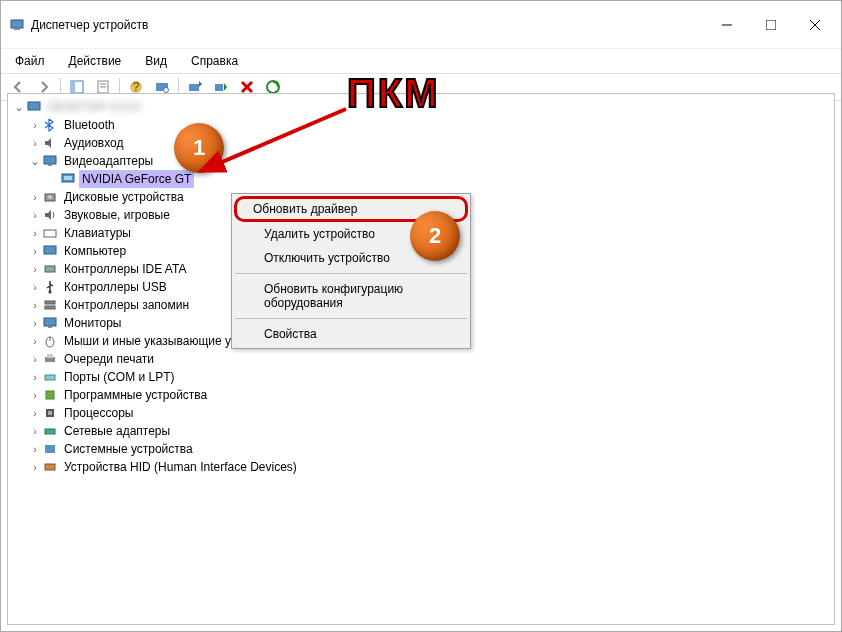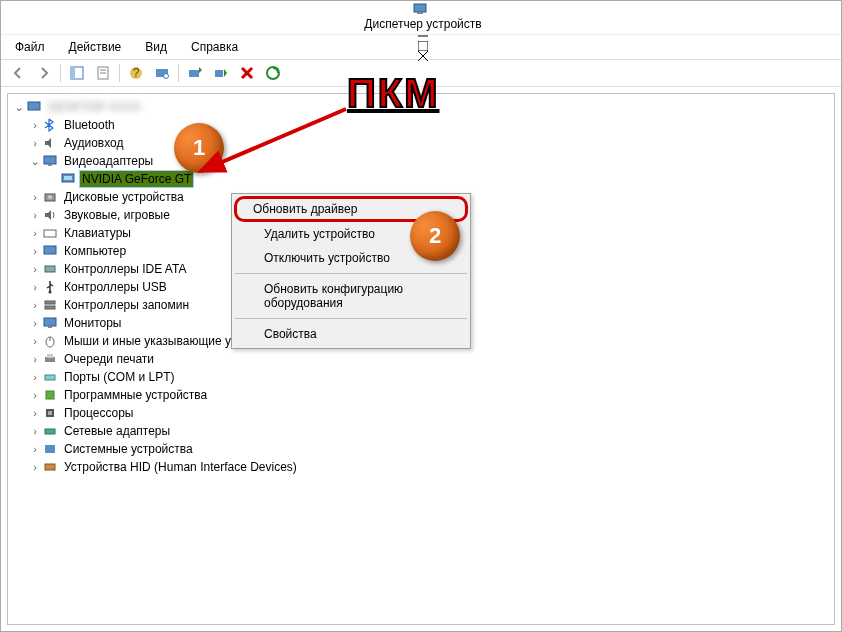--- a/index.html
+++ b/index.html
@@ -1,40 +1,40 @@
 <!DOCTYPE html>
 <html><head>
 <meta charset="utf-8">
 <style>
 * { box-sizing: border-box; margin: 0; padding: 0; font-family: 'Segoe UI', Tahoma, sans-serif; font-size: 12px; }
 body { background: #fff; width: 842px; height: 632px; position: relative; border: 1px solid #aaa; }
-.titlebar { display: flex; align-items: center; height: 34px; padding: 0 4px 0 8px; border-bottom: 1px solid #eee; flex-direction: column; }
+.titlebar { display: flex; align-items: center; height: 48px; padding: 0 4px 0 8px; border-bottom: 1px solid #eee; }
 .titlebar .app-icon { width: 16px; height: 16px; margin-right: 6px; display: inline-block; }
 .titlebar .title { flex: 1; color: #000; font-size: 12px; }
 .titlebar .ctl { width: 44px; height: 28px; display: flex; align-items: center; justify-content: center; cursor: pointer; }
 .menubar { display: flex; padding: 2px 6px; gap: 8px; }
 .menubar .mitem { padding: 3px 8px; cursor: pointer; }
 .toolbar { display: flex; align-items: center; padding: 2px 4px; border-top: 1px solid #e0e0e0; border-bottom: 1px solid #e0e0e0; gap: 0; }
 .toolbar .tbtn { width: 24px; height: 22px; display: flex; align-items: center; justify-content: center; cursor: pointer; margin: 0 1px; }
 .tsep { width: 1px; height: 18px; background: #d0d0d0; margin: 0 3px; }
 .tree { position: absolute; top: 92px; left: 6px; right: 6px; bottom: 6px; border: 1px solid #c0c0c0; overflow: hidden; background: #fff; padding: 4px 0; }
 .node { display: flex; align-items: center; height: 18px; white-space: nowrap; cursor: default; }
 .node .exp { width: 14px; text-align: center; color: #666; font-size: 11px; cursor: pointer; user-select: none; }
 .node .nicon { width: 16px; height: 16px; margin-right: 4px; display: inline-flex; align-items: center; justify-content: center; }
 .node .label { padding: 1px 2px; }
-.node.sel .label { background: #4d7c0f; outline: 1px solid #99d1ff; }
+.node.sel .label { background: #c4b5fd; outline: 1px solid #99d1ff; }
 .depth0 { padding-left: 4px; }
 .depth1 { padding-left: 20px; }
 .depth2 { padding-left: 38px; }
 .ctxmenu { position: absolute; background: #f0f0f0; border: 1px solid #a0a0a0; box-shadow: 2px 2px 4px rgba(0,0,0,.2); padding: 2px; min-width: 230px; }
 .ctxitem { padding: 5px 18px 5px 30px; cursor: pointer; }
 .ctxsep { height: 1px; background: #c0c0c0; margin: 3px 1px; }
 .ctxitem.highlighted { border: 3px solid #d40000; border-radius: 10px; padding: 3px 16px 3px 16px; margin: 0; }
 .callout { position: absolute; width: 50px; height: 50px; border-radius: 50%; background: radial-gradient(circle at 30% 30%, #f68b3c, #c94f00); display: flex; align-items: center; justify-content: center; color: #fff; font-size: 22px; font-weight: bold; box-shadow: inset -4px -4px 8px rgba(0,0,0,.3), 2px 2px 5px rgba(0,0,0,.4); }
-.biglabel { position: absolute; font-size: 40px; font-weight: 900; color: #d40000; -webkit-text-stroke: 2px #000; letter-spacing: 2px; text-decoration: underline; }
+.biglabel { position: absolute; font-size: 40px; font-weight: 900; color: #d40000; -webkit-text-stroke: 2px #000; letter-spacing: 2px; }
 svg.arrow { position: absolute; pointer-events: none; }
 .mini-icon { width: 14px; height: 14px; }
 </style>
 </head>
 <body>
 
 <div class="titlebar">
   <span class="app-icon">
     <svg viewBox="0 0 16 16">
         <rect x="2" y="3" width="12" height="8" fill="#5a8fc7" stroke="#2b5a88"></rect>

